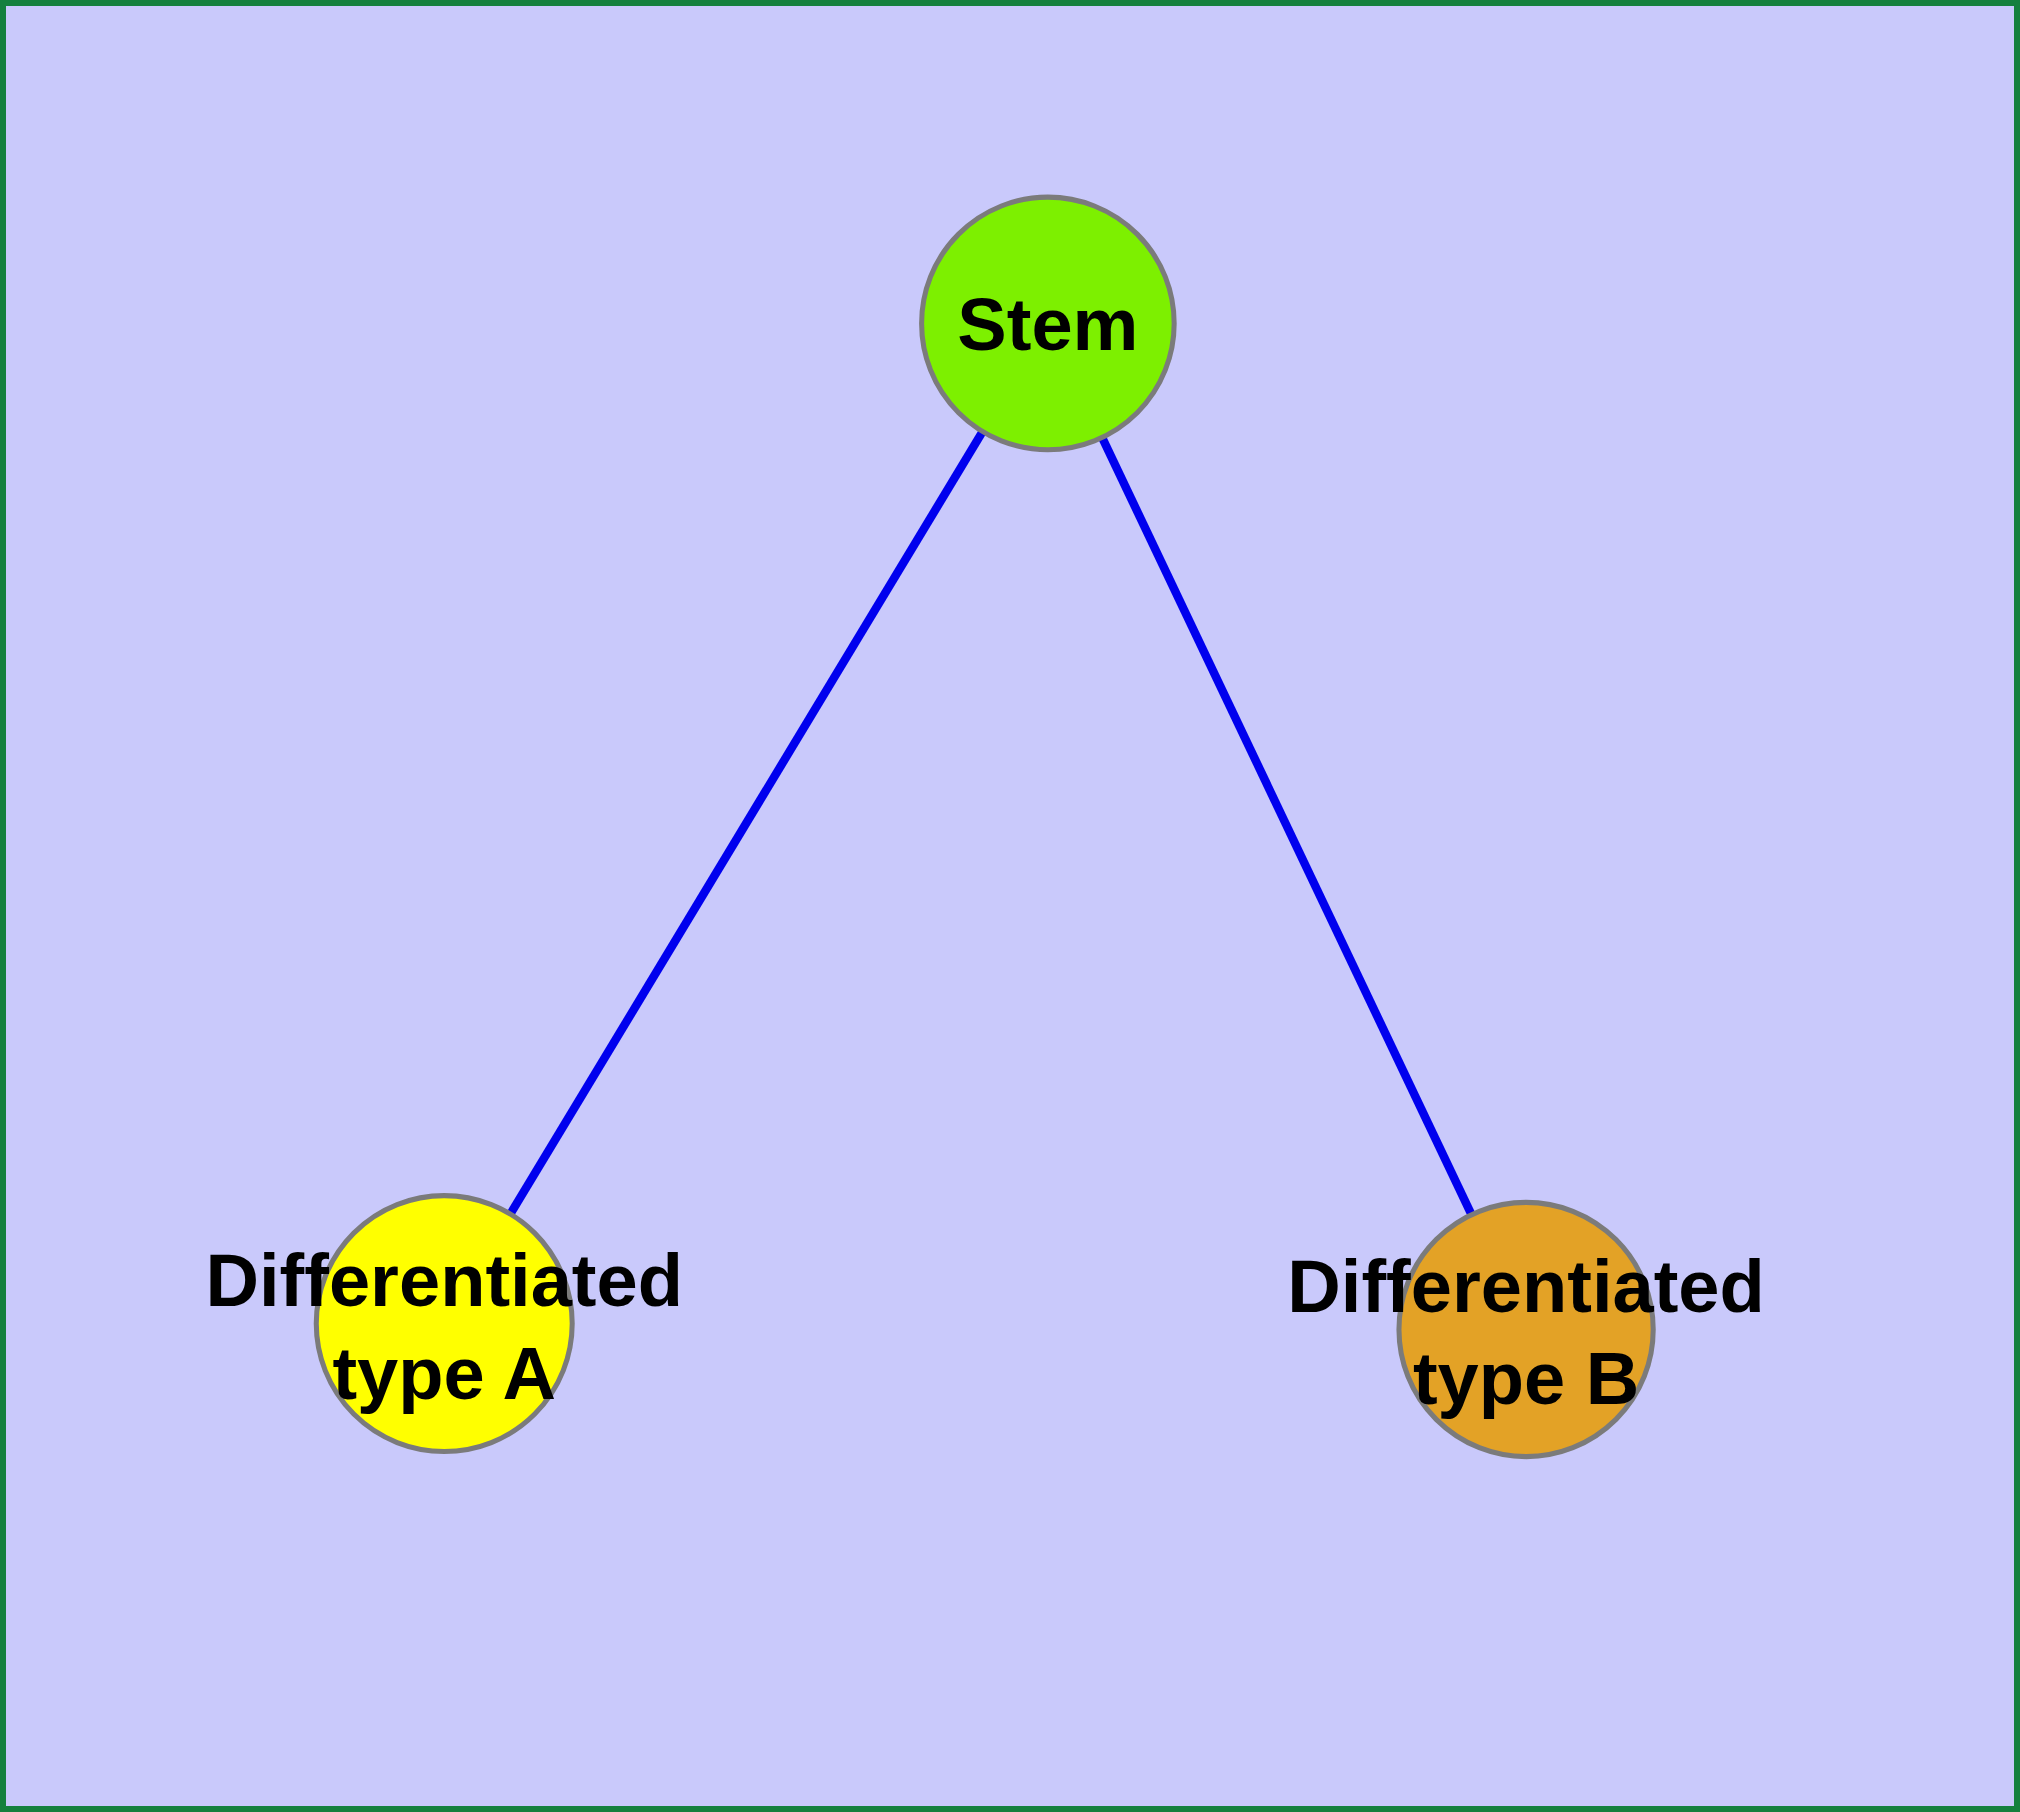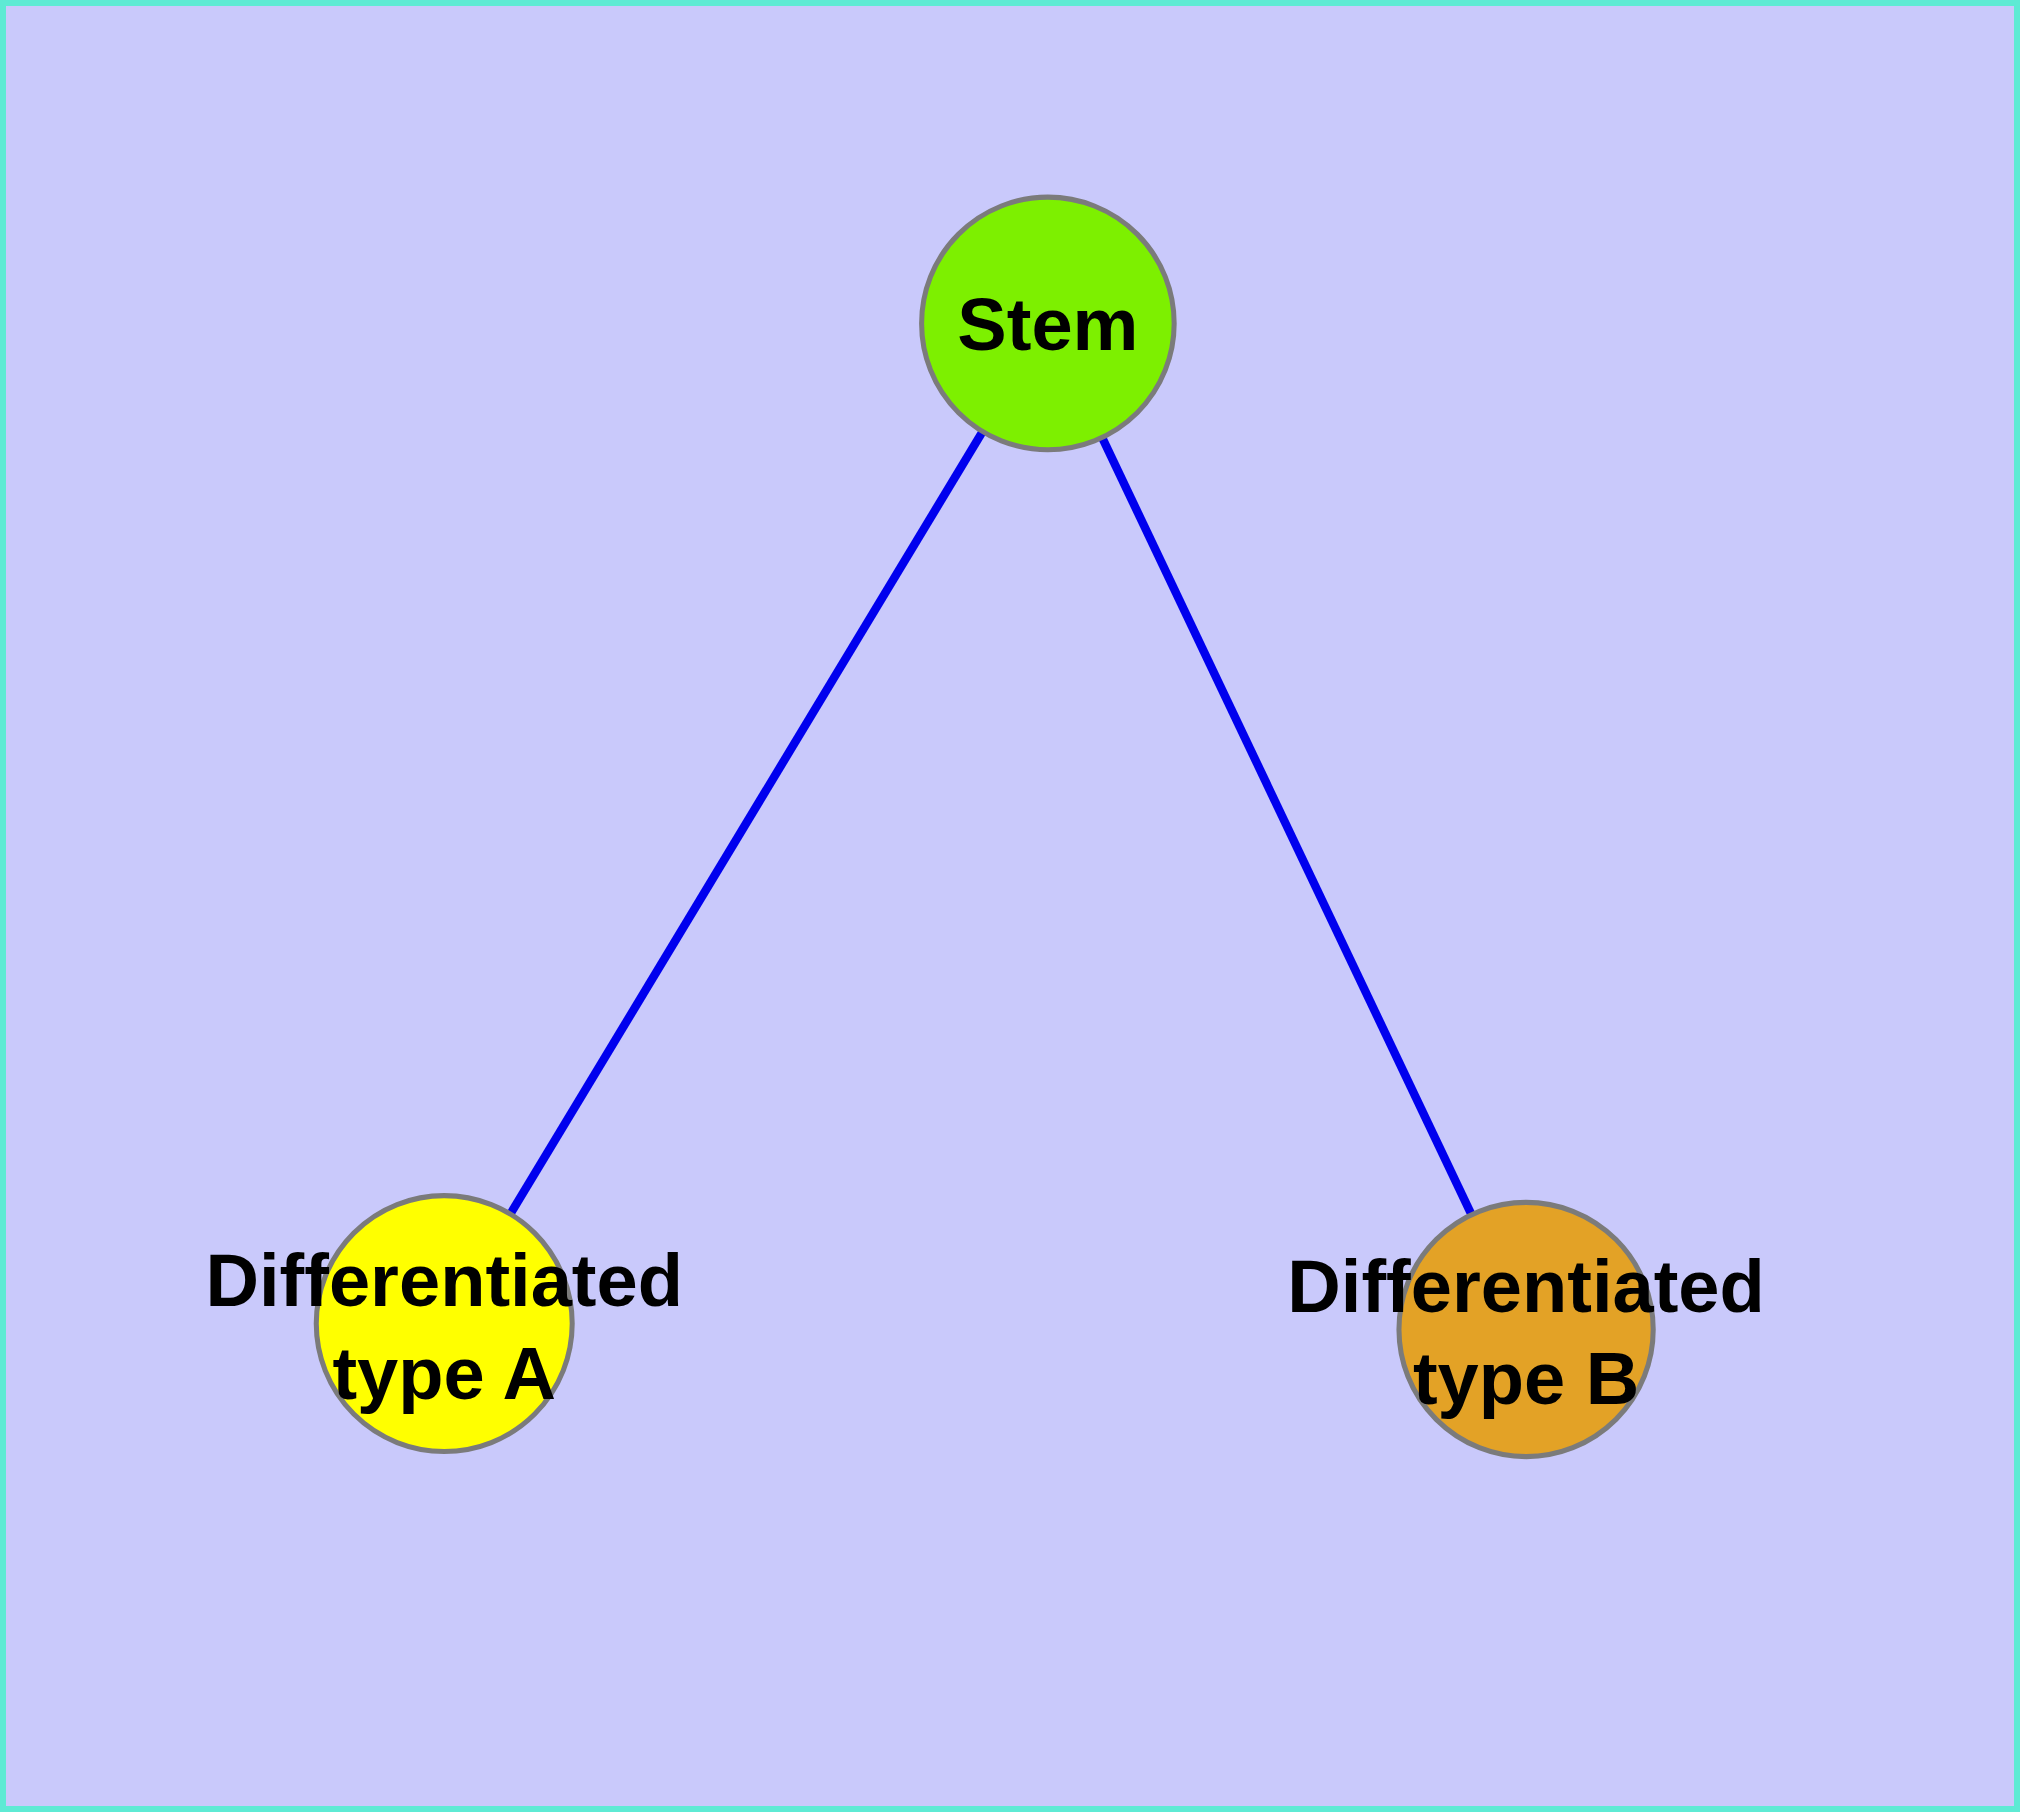--- a/index.html
+++ b/index.html
@@ -8,21 +8,21 @@
     width: 100%;
     height: 100%;
     background: #ffffff;
   }
   .diagram-wrap {
     position: relative;
     width: 100vw;
     height: 100vh;
     box-sizing: border-box;
     padding: 6px;               
-    background: #5eead4;
+    background: #15803d;
     margin: 0;
   }
   .diagram-canvas {
     width: 100%;
     height: 100%;
     display: block;
     background: var(--background, #C9C9FB);
   }
   .edge {
     stroke: var(--edge, #0000EE);

